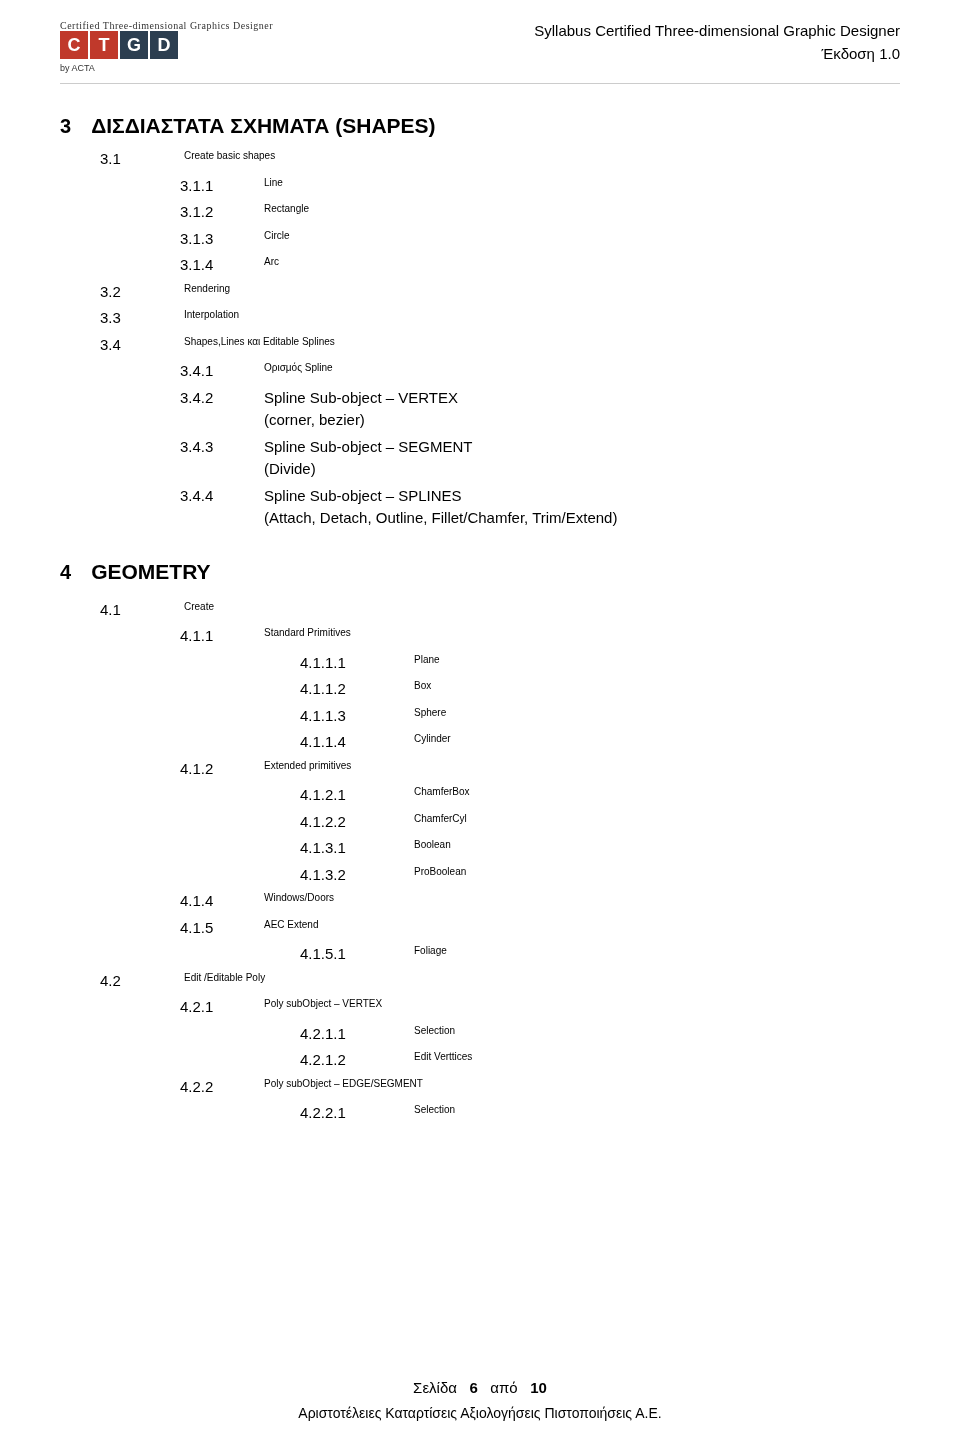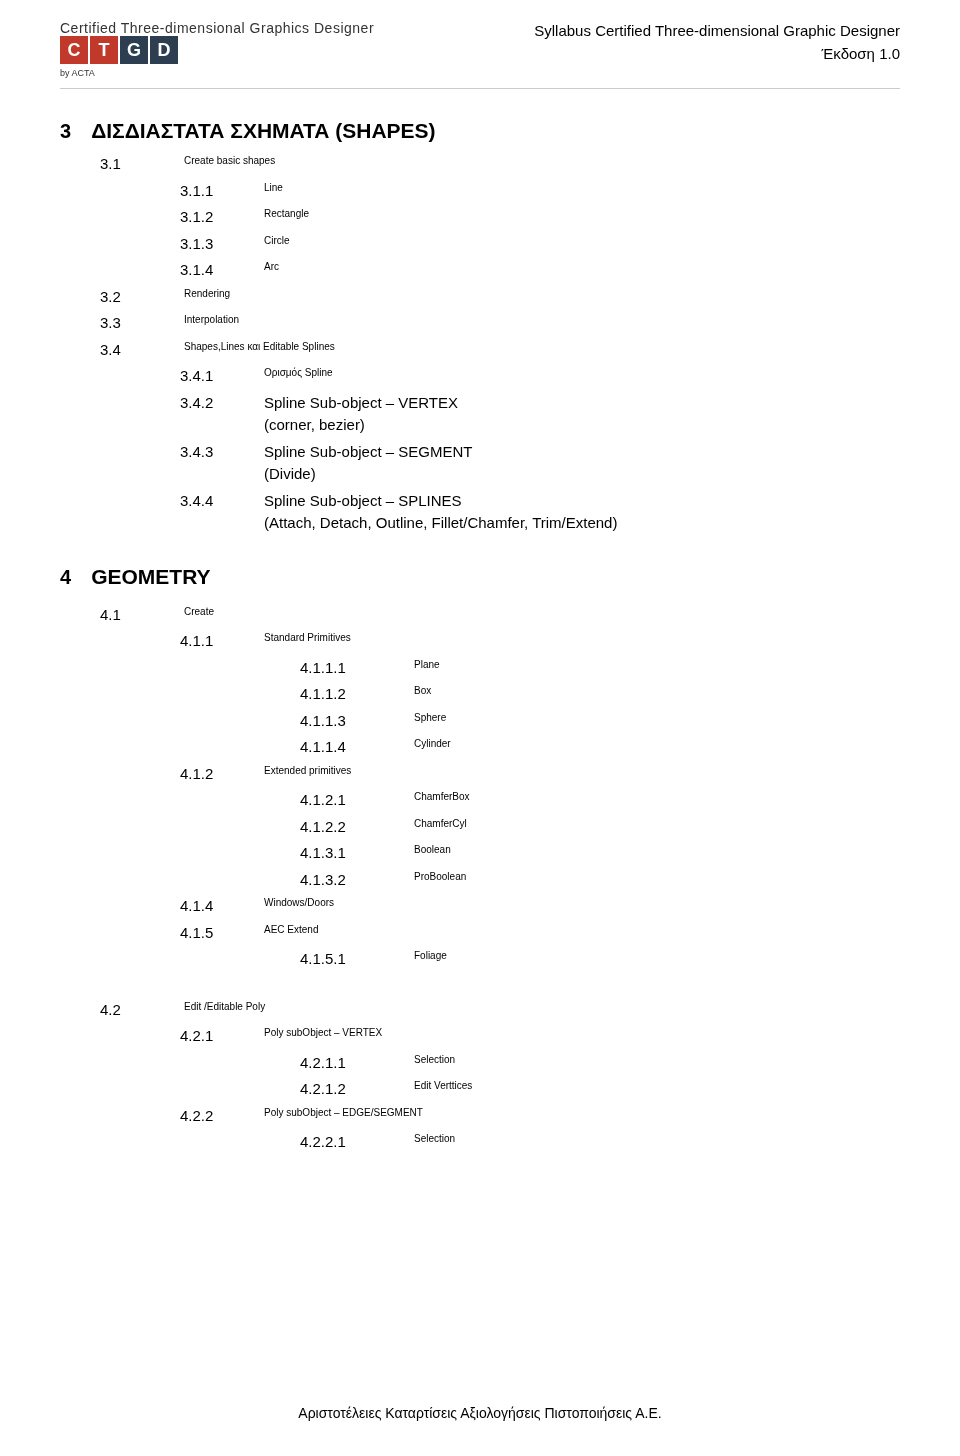--- a/index.html
+++ b/index.html
@@ -36,23 +36,24 @@
       flex-direction: column;
       align-items: flex-start;
     }
     .logo-box {
       display: flex;
       align-items: center;
       gap: 2px;
       margin-bottom: 2px;
     }
     .logo-small-text {
-      font-size: 14px;
+      font-size: 10px;
       color: #333;
       letter-spacing: 0.5px;
+      font-family: Liberation Serif, serif;
     }
     .logo-letter {
       width: 28px;
       height: 28px;
       display: flex;
       align-items: center;
       justify-content: center;
       font-weight: bold;
       font-size: 18px;
       color: #fff;
@@ -315,21 +316,21 @@
         </div>
         <div class="indent-3">
           <div class="item-row">
             <span class="item-num item-num-wide">4.1.5.1</span>
             <span class="item-text">Foliage</span>
           </div>
         </div>
       </div>
     </div>
 
-    <div class="indent-1" style="margin-top:28px;">
+    <div class="indent-1" style="margin-top:4px;">
       <div class="item-row">
         <span class="item-num">4.2</span>
         <span class="item-text">Edit /Editable Poly</span>
       </div>
 
       <div class="indent-2">
         <div class="item-row">
           <span class="item-num">4.2.1</span>
           <span class="item-text">Poly subObject – VERTEX</span>
         </div>
@@ -354,16 +355,25 @@
           <div class="item-row">
             <span class="item-num item-num-wide">4.2.2.1</span>
             <span class="item-text">Selection</span>
           </div>
         </div>
       </div>
     </div>
   </div>
 
   <div class="footer">
+    <div class="footer-page">
+      <span>Σελίδα</span>
+      &nbsp;
+      <span class="bold">6</span>
+      &nbsp;
+      <span>από</span>
+      &nbsp;
+      <span class="bold">10</span>
+    </div>
     <div>Αριστοτέλειες Καταρτίσεις Αξιολογήσεις  Πιστοποιήσεις Α.Ε.</div>
   </div>
 
 </div>
 
 </body></html>

